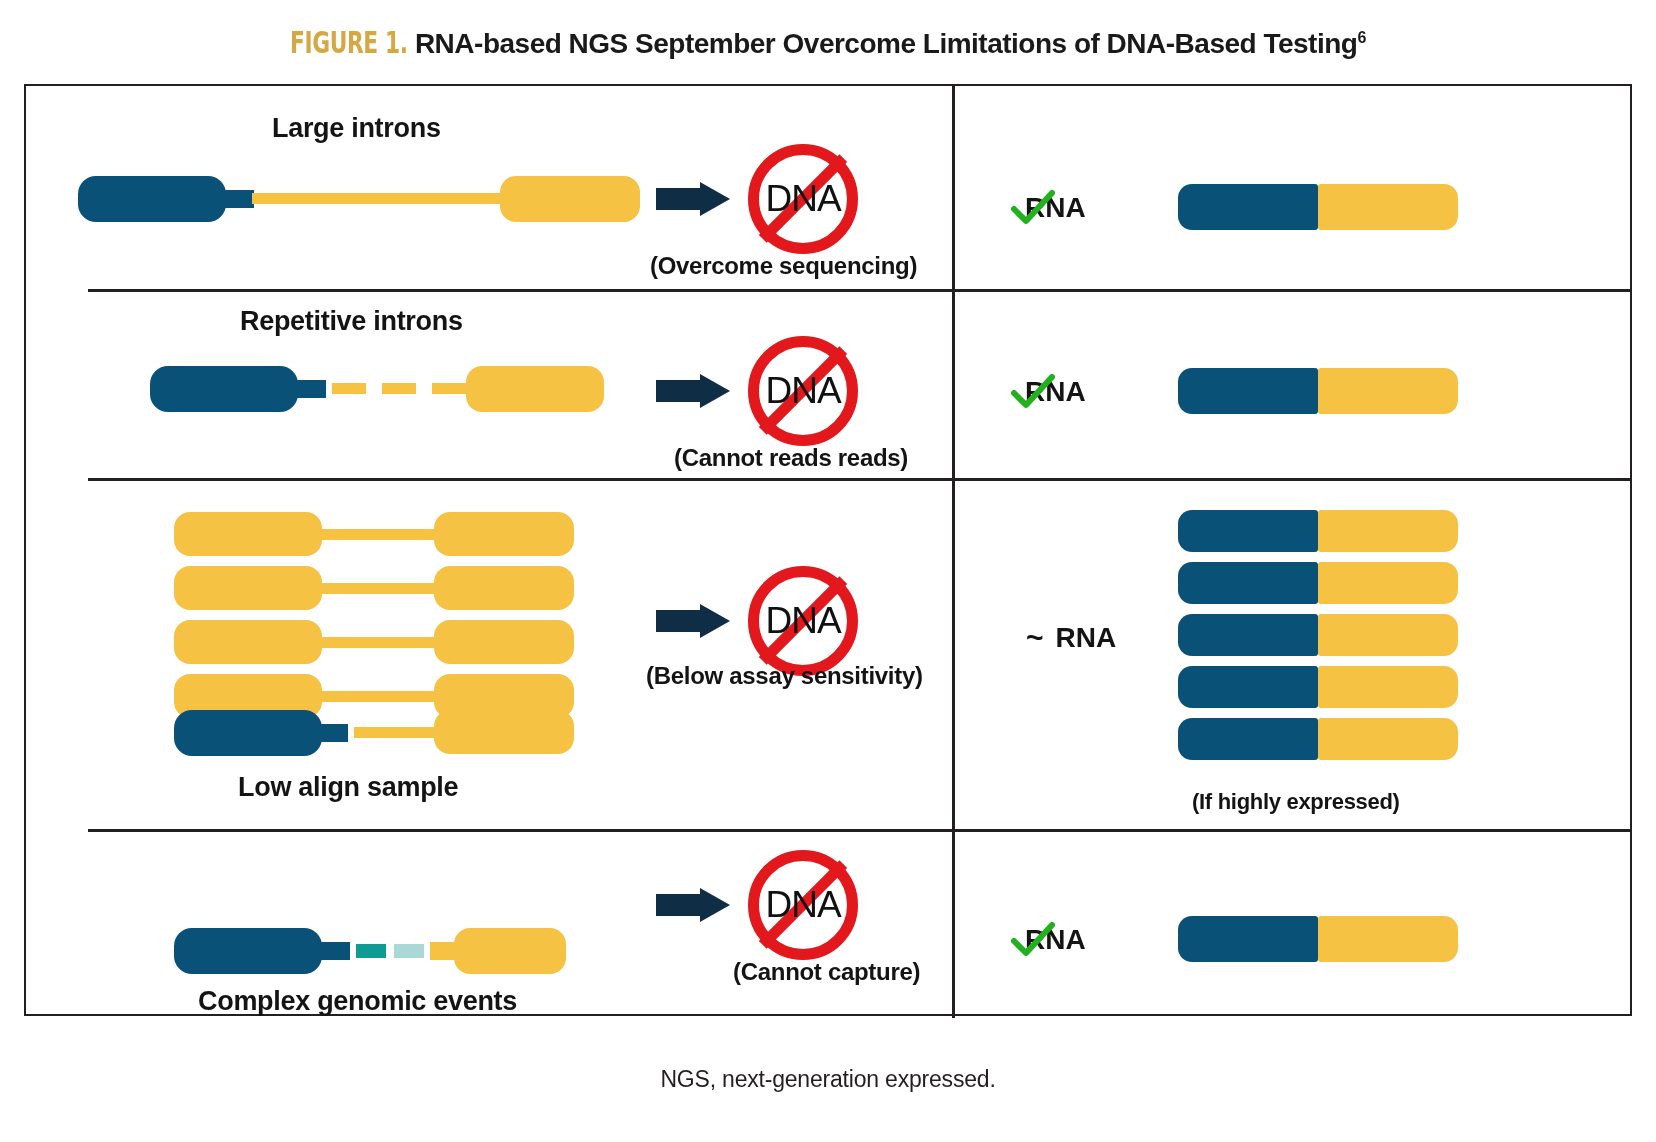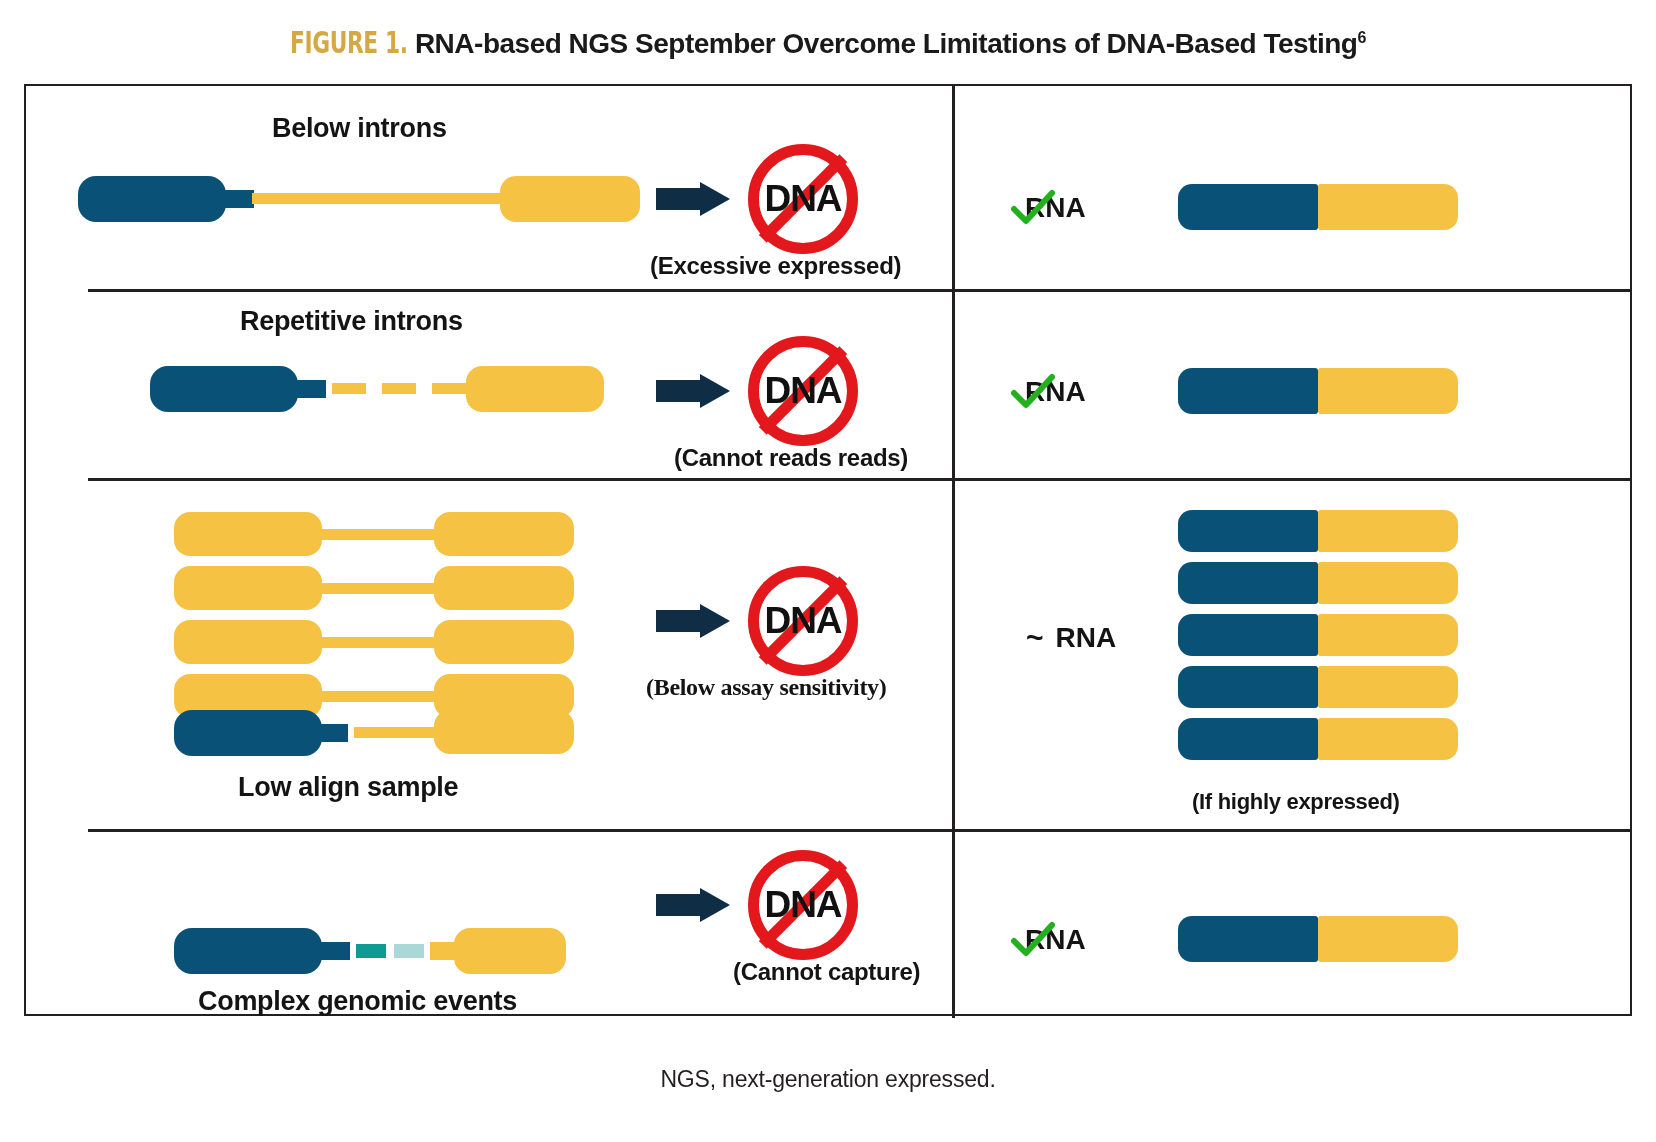--- a/index.html
+++ b/index.html
@@ -117,21 +117,21 @@
   .dna-sign .slash{
     position:absolute; left:-2px; top:49px;
     width:114px; height:11px;
     background:#e2181c;
     transform:rotate(-45deg);
     transform-origin:center center;
   }
   .dna-sign .dna-txt{
     position:absolute; left:0; top:0; width:110px; height:110px;
     display:flex; align-items:center; justify-content:center;
-    font-weight:bold; font-size:37px; letter-spacing:-1px;
+    font-weight:normal; font-size:37px; letter-spacing:-1px;
     color:#111; z-index:3;
   }
 
   
   .check{ position:absolute; width:44px; height:40px; }
 
   
   .rna-group{ position:absolute; display:flex; align-items:center; }
   .rna-group .rna-txt{
     font-weight:bold; font-size:28px; letter-spacing:0px; color:#141414;
@@ -170,39 +170,39 @@
 
 <div id="figure-box">
 
   <div id="col-divider"></div>
   <div class="row-divider" id="div-1"></div>
   <div class="row-divider" id="div-2"></div>
   <div class="row-divider" id="div-3"></div>
 
   <div>
 
-    <div class="lbl" style="left:246px; top:27px;">Below introns</div>
+    <div class="lbl" style="left:246px; top:27px;">Large introns</div>
 
     <div class="blk blue-blk" style="left:52px;  top:90px;  width:148px; height:46px;"></div>
     <div class="blk stub-blue" style="left:196px; top:104px; width:32px;  height:18px;"></div>
     <div class="blk line-yellow" style="left:226px; top:107px; width:252px; height:11px;"></div>
     <div class="blk yellow-blk" style="left:474px; top:90px;  width:140px; height:46px;"></div>
 
     <div class="arrow" style="left:630px; top:96px;">
       <div class="shaft"></div>
       <div class="head"></div>
     </div>
 
     <div class="dna-sign" style="left:722px; top:58px;">
       <div class="ring"></div>
       <div class="dna-txt">DNA</div>
       <div class="slash"></div>
     </div>
 
-    <div class="caption" style="left:624px; top:166px;">(Excessive expressed)</div>
+    <div class="caption" style="left:624px; top:166px;">(Overcome sequencing)</div>
 
     <div class="rna-group" style="left:985px; top:106px;">
       <span class="check">
         <svg width="44" height="40" viewBox="0 0 44 40" aria-hidden="true">
           <path d="M3 21 L15 33 L41 5" fill="none" stroke="#22b01e" stroke-width="6" stroke-linecap="round" stroke-linejoin="round"></path>
         </svg>
       </span>
       <span class="rna-txt" style="margin-left:14px;">RNA</span>
     </div>
 
@@ -285,21 +285,21 @@
       <div class="shaft"></div>
       <div class="head"></div>
     </div>
 
     <div class="dna-sign" style="left:722px; top:480px;">
       <div class="ring"></div>
       <div class="dna-txt">DNA</div>
       <div class="slash"></div>
     </div>
 
-    <div class="caption" style="left:620px; top:588px;font-family:Liberation Serif, serif;">(Below assay sensitivity)</div>
+    <div class="caption" style="left:620px; top:576px;">(Below assay sensitivity)</div>
 
     <div class="rna-group" style="left:1000px; top:536px;">
       <span class="tilde">~</span>
       <span class="rna-txt">RNA</span>
     </div>
 
     <div>
       <div class="rna-bar" style="left:1152px; top:424px; width:280px; height:42px;">
         <div class="b" style="height:42px;"></div>
         <div class="y" style="height:42px;"></div>

